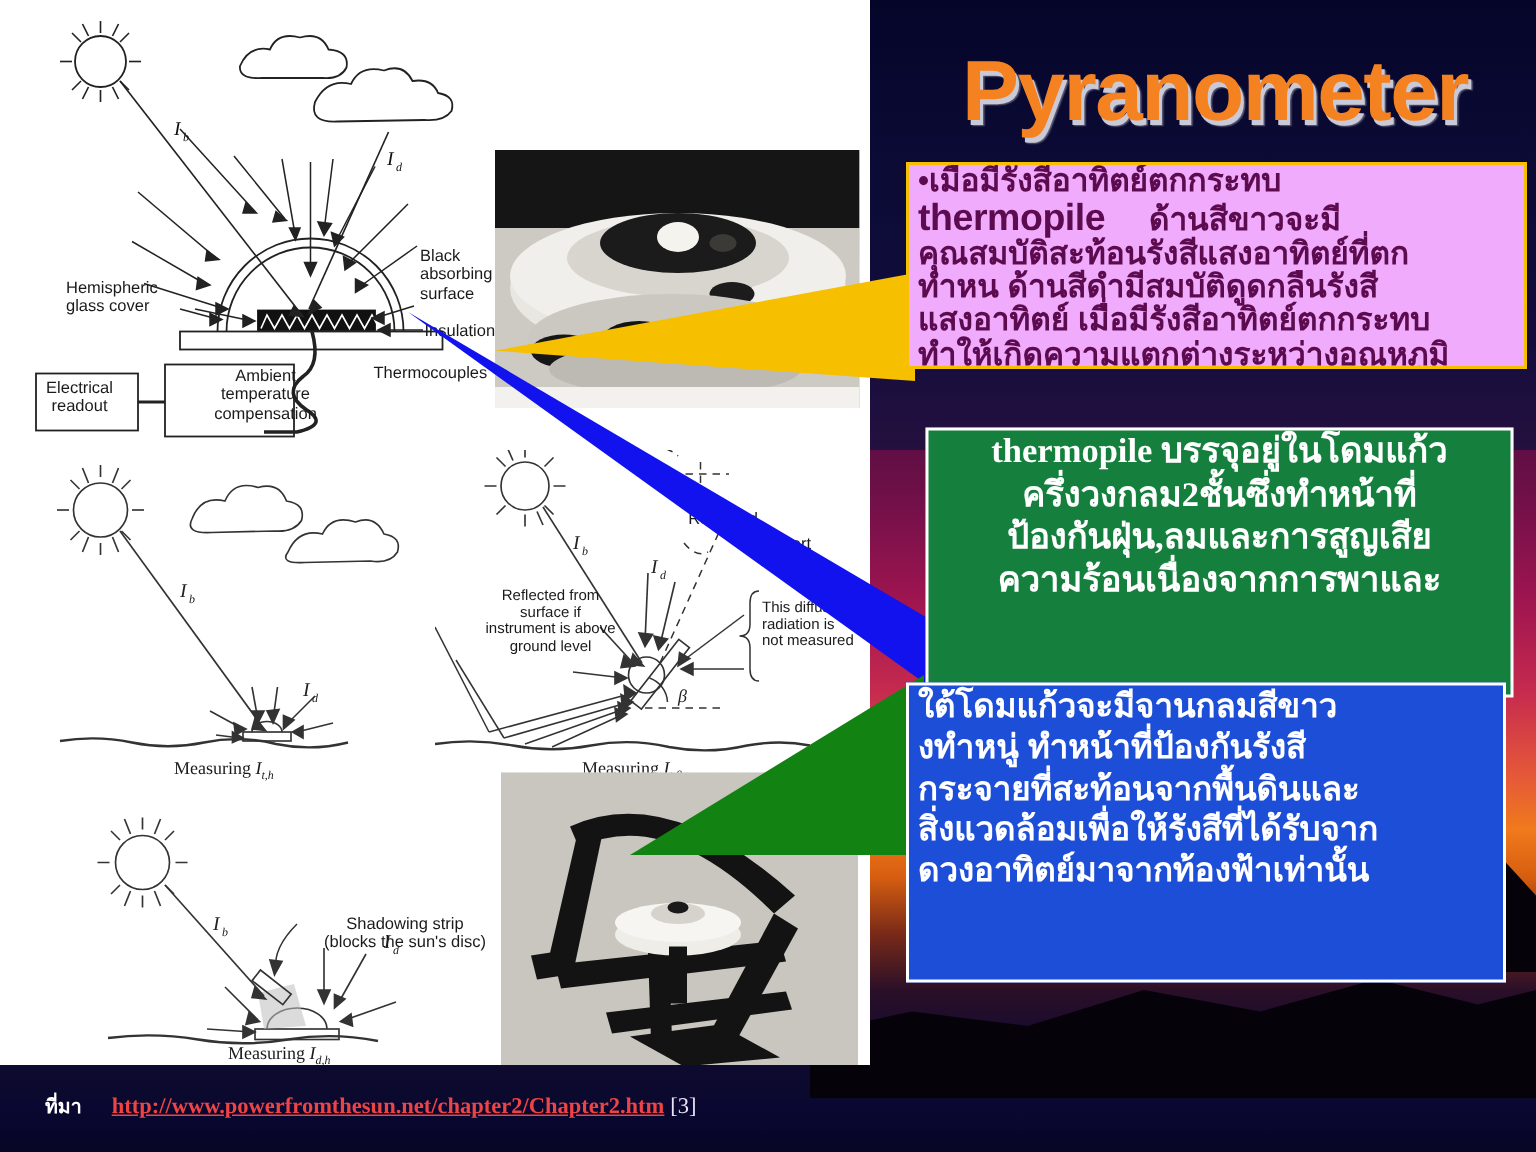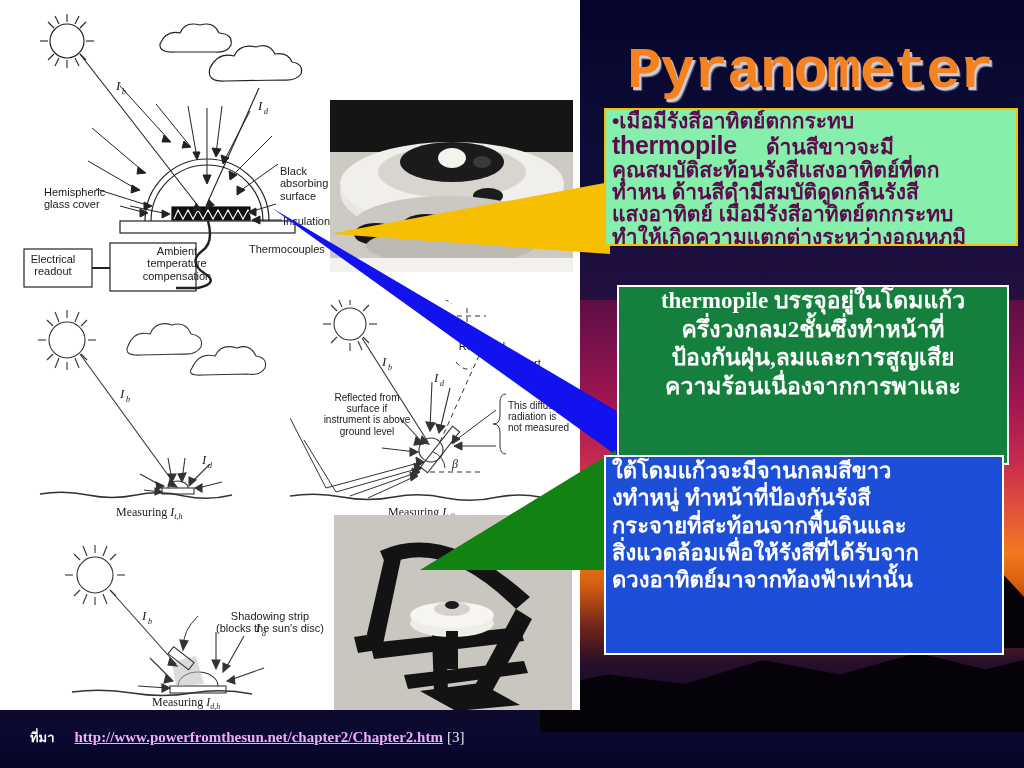--- a/index.html
+++ b/index.html
@@ -46,21 +46,21 @@
   .fig{position:absolute;}
   .lbl{position:absolute;font-family:"Liberation Sans",sans-serif;color:#1a1a1a;
        font-size:11px;line-height:1.12;text-align:center;white-space:pre-line;}
   .lbl.small{font-size:10px;}
   .cap{position:absolute;font-family:"Liberation Serif",serif;font-size:12px;color:#1a1a1a;}
   .cap i{font-style:italic;}
   .cap sub{font-size:8px;}
 
   
   .box{position:absolute;border:2px solid #fff;box-sizing:border-box;overflow:hidden;}
-  .box-yellow{left:604px;top:108px;width:414px;height:138px;background:#86efac;
+  .box-yellow{left:604px;top:108px;width:414px;height:138px;background:#f0abfc;
       border-color:#f6bf00;}
   .box-blue{left:617px;top:285px;width:392px;height:180px;background:#15803d;}
   .box-green{left:604px;top:455px;width:400px;height:200px;background:#1d4ed8;}
 
   .txt{margin:0;padding:0 6px;}
   .ty{color:#5b0b4e;font-weight:bold;font-size:21px;line-height:1.06;
       font-family:"Liberation Sans",sans-serif;}
   .tb{color:#ffffff;font-weight:bold;font-size:23px;line-height:1.24;
       font-family:"Liberation Serif",serif;text-align:center;}
   .tg{color:#ffffff;font-weight:bold;font-size:22px;line-height:1.24;
@@ -70,31 +70,31 @@
   
   .ptr{position:absolute;}
   .ptr-y{left:330px;top:182px;width:280px;height:72px;background:#f6bf00;
       clip-path:polygon(0% 72%,100% 0%,100% 100%);}
   .ptr-b{left:272px;top:208px;width:348px;height:250px;background:#1212ee;
       clip-path:polygon(0% 0%,100% 82%,100% 100%);}
   .ptr-g{left:420px;top:450px;width:196px;height:120px;background:#128312;
       clip-path:polygon(0% 100%,100% 0%,100% 100%);}
 
   
-  .title{position:absolute;left:600px;top:40px;width:420px;
-      font-family:Liberation Mono, monospace;font-weight:bold;font-size:57px;
+  .title{position:absolute;left:600px;top:28px;width:420px;
+      font-family:Liberation Sans, sans-serif;font-weight:bold;font-size:57px;
       color:#f58220;letter-spacing:-1px;text-align:center;
       text-shadow:2px 3px 0 #c9c9d8, 3px 4px 1px rgba(255,255,255,.35);}
 
   
   .footer{position:absolute;left:30px;bottom:20px;
       font-family:"Liberation Serif",serif;font-size:15px;font-weight:bold;
       color:#e8e2f2;white-space:nowrap;}
   .footer .src{color:#ffffff;font-size:13px;margin-right:1px;}
-  .footer a{color:#f0abfc;text-decoration:underline;padding-left:19px;}
+  .footer a{color:#ef4444;text-decoration:underline;padding-left:19px;}
   .footer .ref{color:#e8e2f2;font-weight:normal;margin-left:4px;}
 
   
   .photo{position:absolute;background:#d7d4cf;
      background-image:repeating-linear-gradient(0deg,rgba(0,0,0,.07) 0 1px,transparent 1px 2px),
                       repeating-linear-gradient(90deg,rgba(0,0,0,.06) 0 1px,transparent 1px 2px);}
   svg{display:block;}
 </style>
 </head>
 <body>

